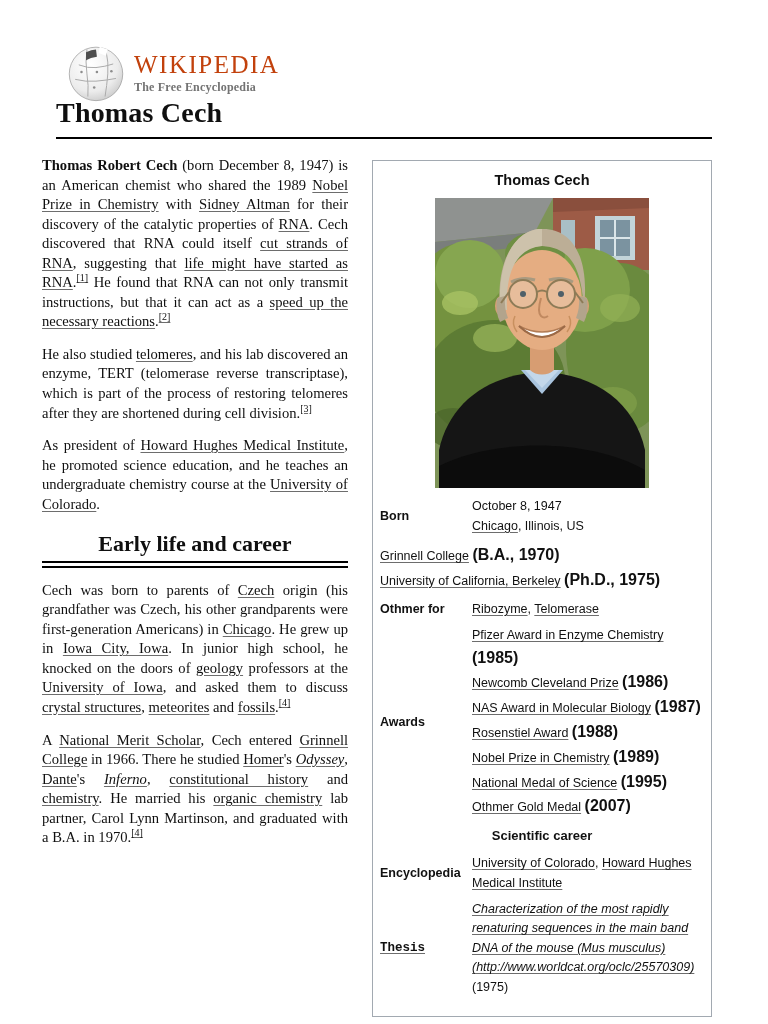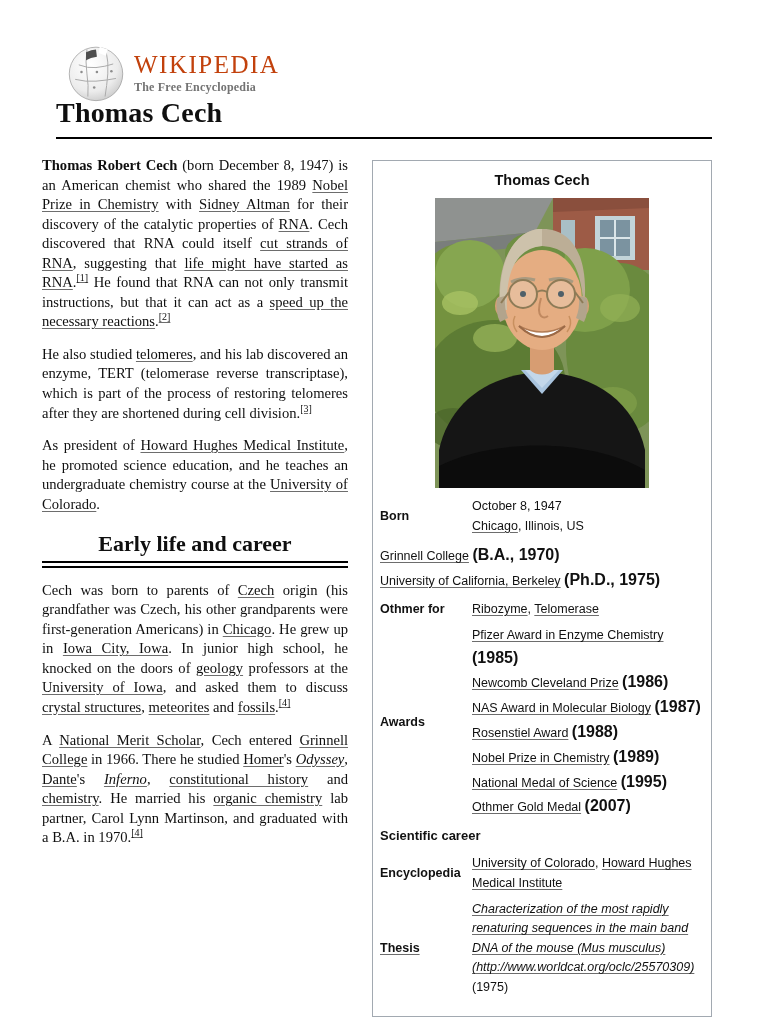--- a/index.html
+++ b/index.html
@@ -40,23 +40,23 @@
   
   .infobox{
     position:absolute;left:372px;top:160px;width:340px;box-sizing:border-box;
     border:1px solid #a2a9b1;background:#ffffff;padding:5px 7px 12px 7px;
     font-family:"Liberation Sans", sans-serif;font-size:12.5px;line-height:1.55;color:#111;
   }
   .ib-title{font-size:14.5px;font-weight:bold;text-align:center;margin:3px 0 7px 0;}
   .ib-photo{display:block;margin:0 auto 9px auto;width:214px;height:290px;}
   .ib-row{display:flex;margin-bottom:7px;align-items:center;}
   .ib-label{width:88px;flex:none;font-weight:bold;padding-right:4px;}
-  .ib-label-link{text-decoration:underline;text-decoration-color:#6d6d6d;text-underline-offset:2px;}
+  .ib-label-link{text-decoration:underline;text-decoration-color:#6d6d6d;text-underline-offset:2px;font-family:Liberation Mono, monospace;}
   .ib-value{flex:1;overflow-wrap:anywhere;}
-  .ib-sub{font-weight:bold;font-size:13px;margin:2px 0 8px 0;}
+  .ib-sub{font-weight:bold;text-align:center;font-size:13px;margin:2px 0 8px 0;}
 </style>
 </head>
 <body>
 
 <div class="page">
 
   <div class="logo">
     <svg class="logo-globe" viewBox="0 0 64 64" aria-hidden="true">
       <defs>
         <radialGradient id="gg" cx="40%" cy="32%" r="78%">

